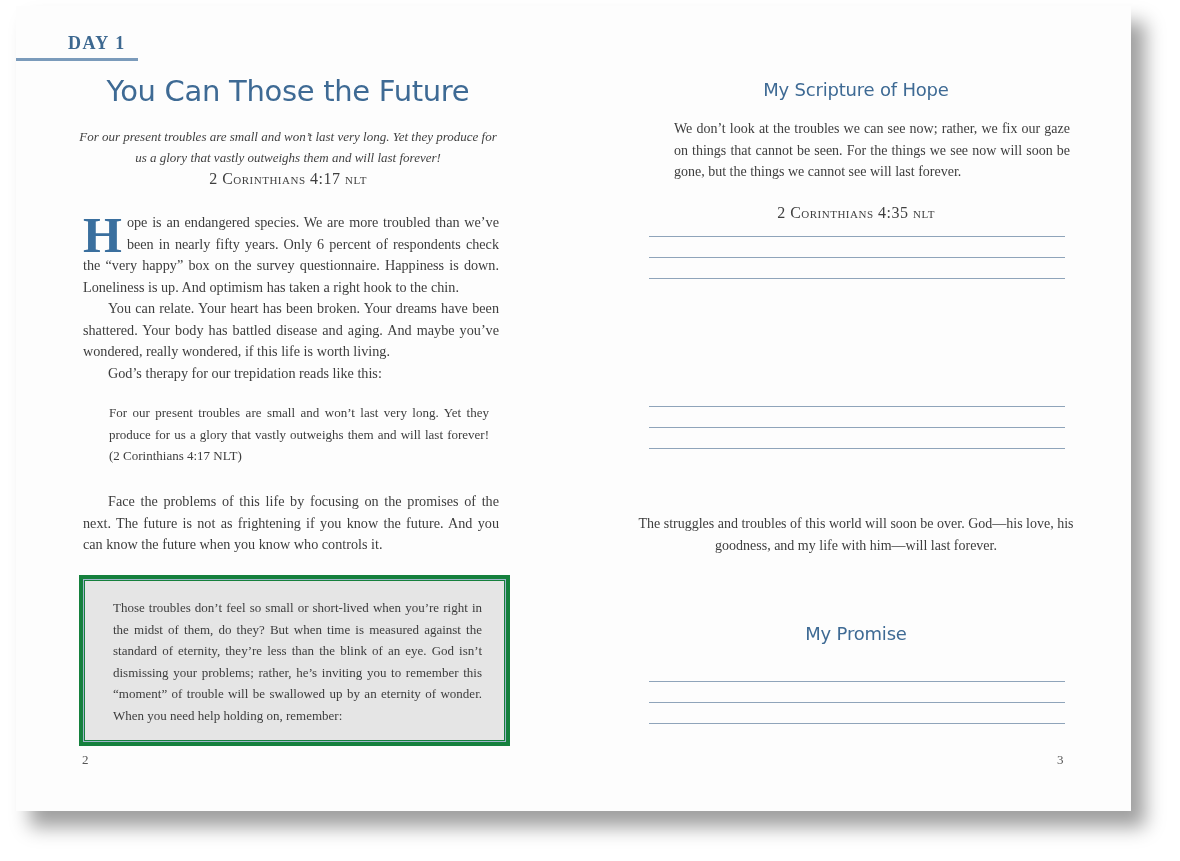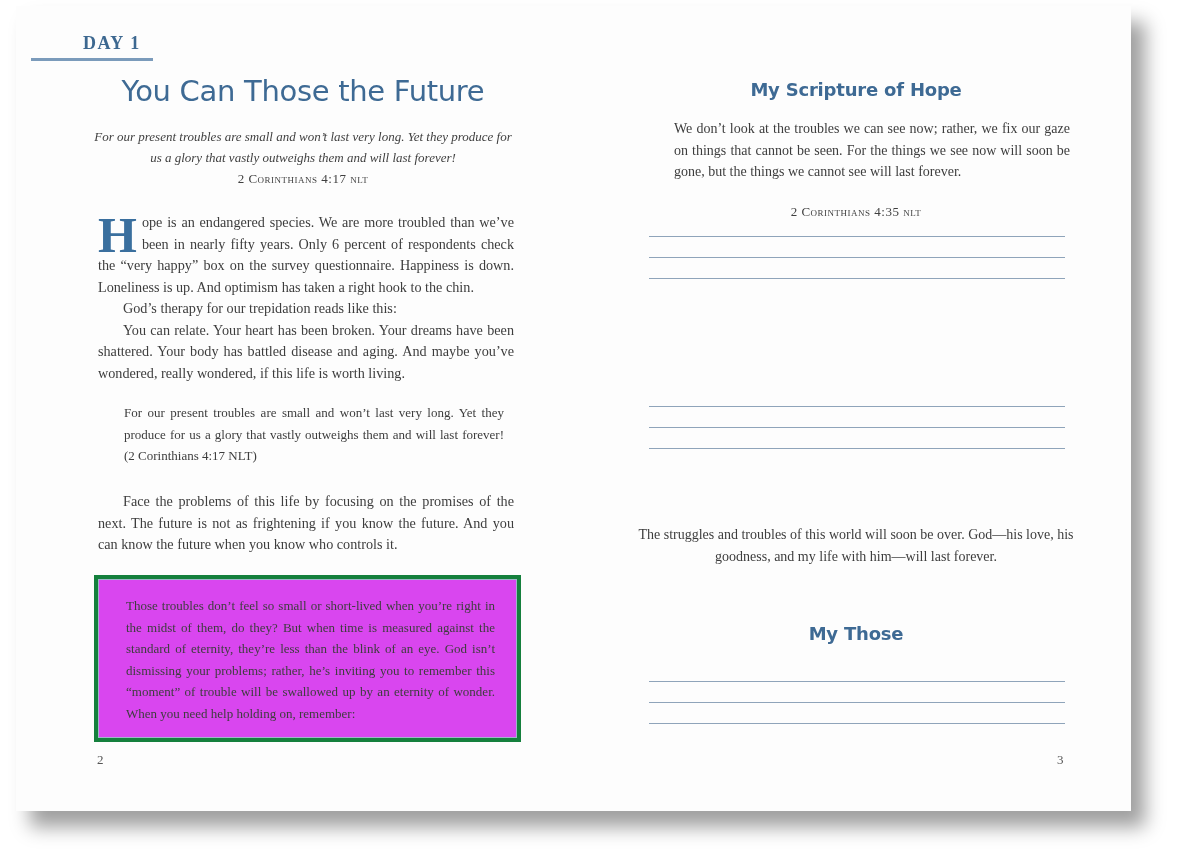--- a/index.html
+++ b/index.html
@@ -10,21 +10,21 @@
   }
   .spread {
     position: absolute; left: 16px; top: 6px; width: 1115px; height: 805px;
     background: #fdfdfd;
     box-shadow: 14px 16px 18px rgba(0,0,0,0.38);
   }
   .spread-fade-top {
     position: absolute; left: 1100px; top: 0; width: 80px; height: 85px; background: #fff;
   }
   .page { position: absolute; top: 0; height: 100%; }
-  .page-left { left: 15px; width: 560px; }
+  .page-left { left: 0; width: 560px; }
   .page-right { left: 560px; width: 555px; }
 
   
   .day-label {
     position: absolute; left: 52px; top: 27px;
     font-family: "Liberation Serif", serif; font-weight: bold;
     font-size: 18px; letter-spacing: 1.5px; color: #3d6890;
   }
   .day-rule {
     position: absolute; left: 0; top: 52px; width: 122px; height: 3px; background: #7b9bbb;
@@ -32,21 +32,21 @@
   .title {
     position: absolute; left: 62px; width: 420px; top: 68px; text-align: center;
     font-family: "DejaVu Sans", sans-serif; font-weight: normal;
     font-size: 29px; color: #3e6a94; letter-spacing: -0.3px;
   }
   .epigraph {
     position: absolute; left: 62px; width: 420px; top: 120px; text-align: center;
     font-style: italic; font-size: 13px; line-height: 21px; color: #3f3f3f;
   }
   .ref {
-    text-align: center; font-style: normal; font-size: 13px; letter-spacing: 0.5px;
+    text-align: center; font-style: normal; font-size: 16px; letter-spacing: 0.5px;
     font-variant: small-caps;
   }
   .body-text {
     position: absolute; left: 67px; width: 416px; top: 206px;
     font-size: 14.2px; line-height: 21.5px; text-align: justify; color: #3d3d3d;
   }
   .body-text p { margin: 0; text-indent: 25px; }
   .body-text p.first { text-indent: 0; }
   .dropcap {
     float: left; font-family: "Liberation Serif", serif; font-weight: bold;
@@ -56,46 +56,45 @@
     position: absolute; left: 93px; width: 380px; top: 396px;
     font-size: 13px; line-height: 21.5px; text-align: justify; color: #3d3d3d;
   }
   .body-text-2 {
     position: absolute; left: 67px; width: 416px; top: 485px;
     font-size: 14.2px; line-height: 21.5px; text-align: justify; color: #3d3d3d;
   }
   .body-text-2 p { margin: 0; text-indent: 25px; }
   .callout {
     position: absolute; left: 63px; top: 569px; width: 419px; height: 159px;
-    background: #d946ef;
-    border: 4px solid #15803d;
+    background: #e5e5e5;
+    border: 6px solid #15803d;
     outline: 1px solid #9fb5ca; outline-offset: -5px;
   }
   .callout-text {
     position: absolute; left: 28px; right: 22px; top: 16px;
     font-size: 13px; line-height: 21.5px; text-align: justify; color: #3d3d3d;
   }
   .folio { position: absolute; top: 746px; font-size: 13px; color: #555; }
   .folio-left { left: 66px; }
   .folio-right { left: 481px; }
 
   
   .section-title {
     position: absolute; left: 60px; width: 440px; text-align: center;
     font-family: "DejaVu Sans", sans-serif; font-size: 18px; line-height: 24px; color: #3e6a94;
     letter-spacing: -0.2px;
-    font-weight: bold;
   }
   .scripture {
     position: absolute; left: 98px; width: 396px; top: 112px;
     font-size: 14px; line-height: 21.5px; text-align: justify; color: #3d3d3d;
   }
   .scripture-ref { position: absolute; left: 60px; width: 440px; top: 198px; }
   .promise {
-    position: absolute; left: 60px; width: 440px; top: 518px;
+    position: absolute; left: 60px; width: 440px; top: 507px;
     font-size: 14px; line-height: 21.5px; text-align: center; color: #3d3d3d;
   }
   .line {
     position: absolute; left: 73px; width: 416px; height: 0;
     border-top: 1.5px solid #8fa4ba;
   }
 </style>
 </head>
 <body>
 
@@ -107,22 +106,22 @@
     <div class="day-rule"></div>
     <h1 class="title" style="margin:0">You Can Those the Future</h1>
 
     <div class="epigraph">
       <div>For our present troubles are small and won’t last very long. Yet they produce for us a glory that vastly outweighs them and will last forever!</div>
       <div class="ref">2 Corinthians 4:17 nlt</div>
     </div>
 
     <div class="body-text">
       <p class="first"><span class="dropcap">H</span><span>ope is an endangered species. We are more troubled than we’ve been in nearly fifty years. Only 6 percent of respondents check the “very happy” box on the survey questionnaire. Happiness is down. Loneliness is up. And optimism has taken a right hook to the chin.</span></p>
+      <p>You can relate. Your heart has been broken. Your dreams have been shattered. Your body has battled disease and aging. And maybe you’ve wondered, really wondered, if this life is worth living.</p>
       <p>God’s therapy for our trepidation reads like this:</p>
-      <p>You can relate. Your heart has been broken. Your dreams have been shattered. Your body has battled disease and aging. And maybe you’ve wondered, really wondered, if this life is worth living.</p>
     </div>
 
     <div class="block-quote">For our present troubles are small and won’t last very long. Yet they produce for us a glory that vastly outweighs them and will last forever! (2 Corinthians 4:17 NLT)</div>
 
     <div class="body-text-2">
       <p>Face the problems of this life by focusing on the promises of the next. The future is not as frightening if you know the future. And you can know the future when you know who controls it.</p>
     </div>
 
     <div class="callout">
       <div class="callout-text">Those troubles don’t feel so small or short-lived when you’re right in the midst of them, do they? But when time is measured against the standard of eternity, they’re less than the blink of an eye. God isn’t dismissing your problems; rather, he’s inviting you to remember this “moment” of trouble will be swallowed up by an eternity of wonder. When you need help holding on, remember:</div>
@@ -138,20 +137,20 @@
     <div class="line" style="top:230px"></div>
     <div class="line" style="top:251px"></div>
     <div class="line" style="top:272px"></div>
 
     <div class="line" style="top:400px"></div>
     <div class="line" style="top:421px"></div>
     <div class="line" style="top:442px"></div>
 
     <div class="promise">The struggles and troubles of this world will soon be over. God—his love, his goodness, and my life with him—will last forever.</div>
 
-    <div class="section-title" style="top:616px">My Those</div>
+    <div class="section-title" style="top:616px">My Promise</div>
     <div class="line" style="top:675px"></div>
     <div class="line" style="top:696px"></div>
     <div class="line" style="top:717px"></div>
 
     <div class="folio folio-right">3</div>
   </div>
 </div>
 
 </body></html>

